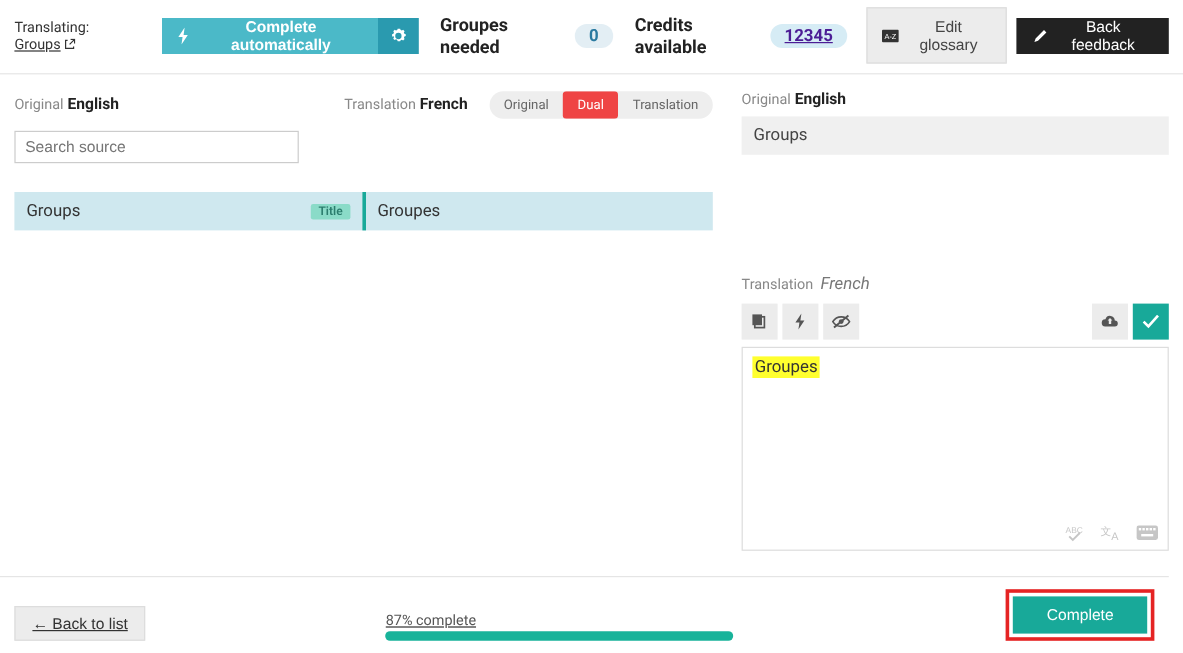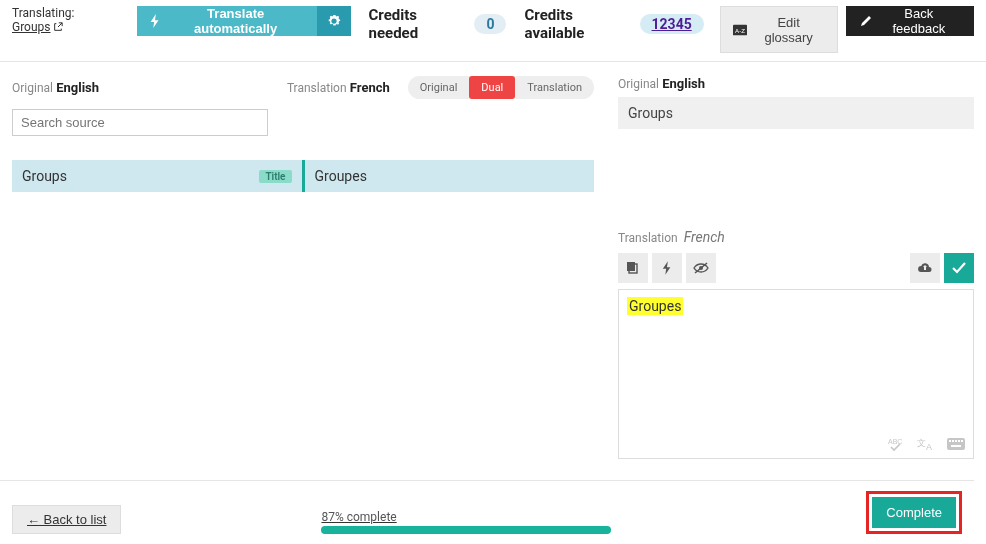--- a/index.html
+++ b/index.html
@@ -11,21 +11,21 @@
     background: #fff;
     width: 986px;
     height: 544px;
     position: relative;
     overflow: hidden;
   }
 
   
   .topbar {
     display: flex;
-    align-items: flex-start;
+    align-items: center;
     padding: 6px 12px 8px;
     border-bottom: 1px solid #e5e5e5;
     gap: 8px;
   }
   .translating-label { font-size: 12px; color: #333; }
   .translating-link { text-decoration: underline; color: #333; cursor: pointer; display: inline-flex; align-items: center; gap: 2px;}
   .ext-icon { width: 10px; height: 10px; display: inline-block; }
   .btn-auto {
     background: #4bb9c8;
     color: #fff;
@@ -115,21 +115,21 @@
     color: #666;
     cursor: pointer;
   }
   .seg-toggle span.active {
     background: #ef4444;
     color: #fff;
     border-radius: 3px;
   }
 
   .search-input {
-    width: 256px;
+    width: 237px;
     padding: 5px 8px;
     border: 1px solid #ccc;
     font-size: 13px;
     color: #666;
   }
 
   .row-item {
     display: flex;
     margin-top: 24px;
   }
@@ -214,21 +214,21 @@
     color: #333;
   }
   .progress-wrap { margin-left: 200px;}
   .progress-label { font-size: 12px; color: #555; margin-bottom: 2px;}
   .progress-bar { width: 290px; height: 8px; background: #18b39a; border-radius: 4px;}
   .bottombar .spacer { flex: 1;}
   .btn-complete {
     background: #18a999;
     color: #fff;
     border: none;
-    padding: 8px 14px;
+    padding: 8px 28px;
     font-size: 13px;
     cursor: pointer;
   }
   .complete-outline {
     border: 3px solid #e52424;
     padding: 3px;
     display: inline-block;
   }
 </style>
 </head>
@@ -247,33 +247,33 @@
     </a>
   </span>
 
   <span class="btn-group">
     <button class="btn-auto">
       <span class="icon">
         <svg width="12" height="14" viewBox="0 0 12 16">
             <path fill="#fff" d="M7 0L1 9h4l-1 7 6-9H6z"></path>
           </svg>
       </span>
-      <span>Translate automatically</span>
+      <span>Complete automatically</span>
     </button>
     <button class="btn-gear">
       <span class="icon">
         <svg width="14" height="14" viewBox="0 0 16 16">
             <path fill="#fff" d="M8 5a3 3 0 100 6 3 3 0 000-6zm7 3l-1.3.4a5.8 5.8 0 01-.5 1.2l.7 1.2-1.4 1.4-1.2-.7a5.8 5.8 0 01-1.2.5L9.7 13H7.3l-.4-1.3a5.8 5.8 0 01-1.2-.5l-1.2.7-1.4-1.4.7-1.2a5.8 5.8 0 01-.5-1.2L2 8.7V6.3l1.3-.4a5.8 5.8 0 01.5-1.2l-.7-1.2L4.5 2l1.2.7a5.8 5.8 0 011.2-.5L7.3 1h2.4l.4 1.3a5.8 5.8 0 011.2.5l1.2-.7 1.4 1.4-.7 1.2c.2.4.4.8.5 1.2L15 6.3z"></path>
           </svg>
       </span>
     </button>
   </span>
 
   <span class="credits">
-    <span class="label">Credits needed</span>
+    <span class="label">Groupes needed</span>
     <span class="badge">0</span>
   </span>
   <span class="credits">
     <span class="label">Credits available</span>
     <span class="badge big">12345</span>
   </span>
 
   <span class="spacer"></span>
 
   <button class="btn-gray">

